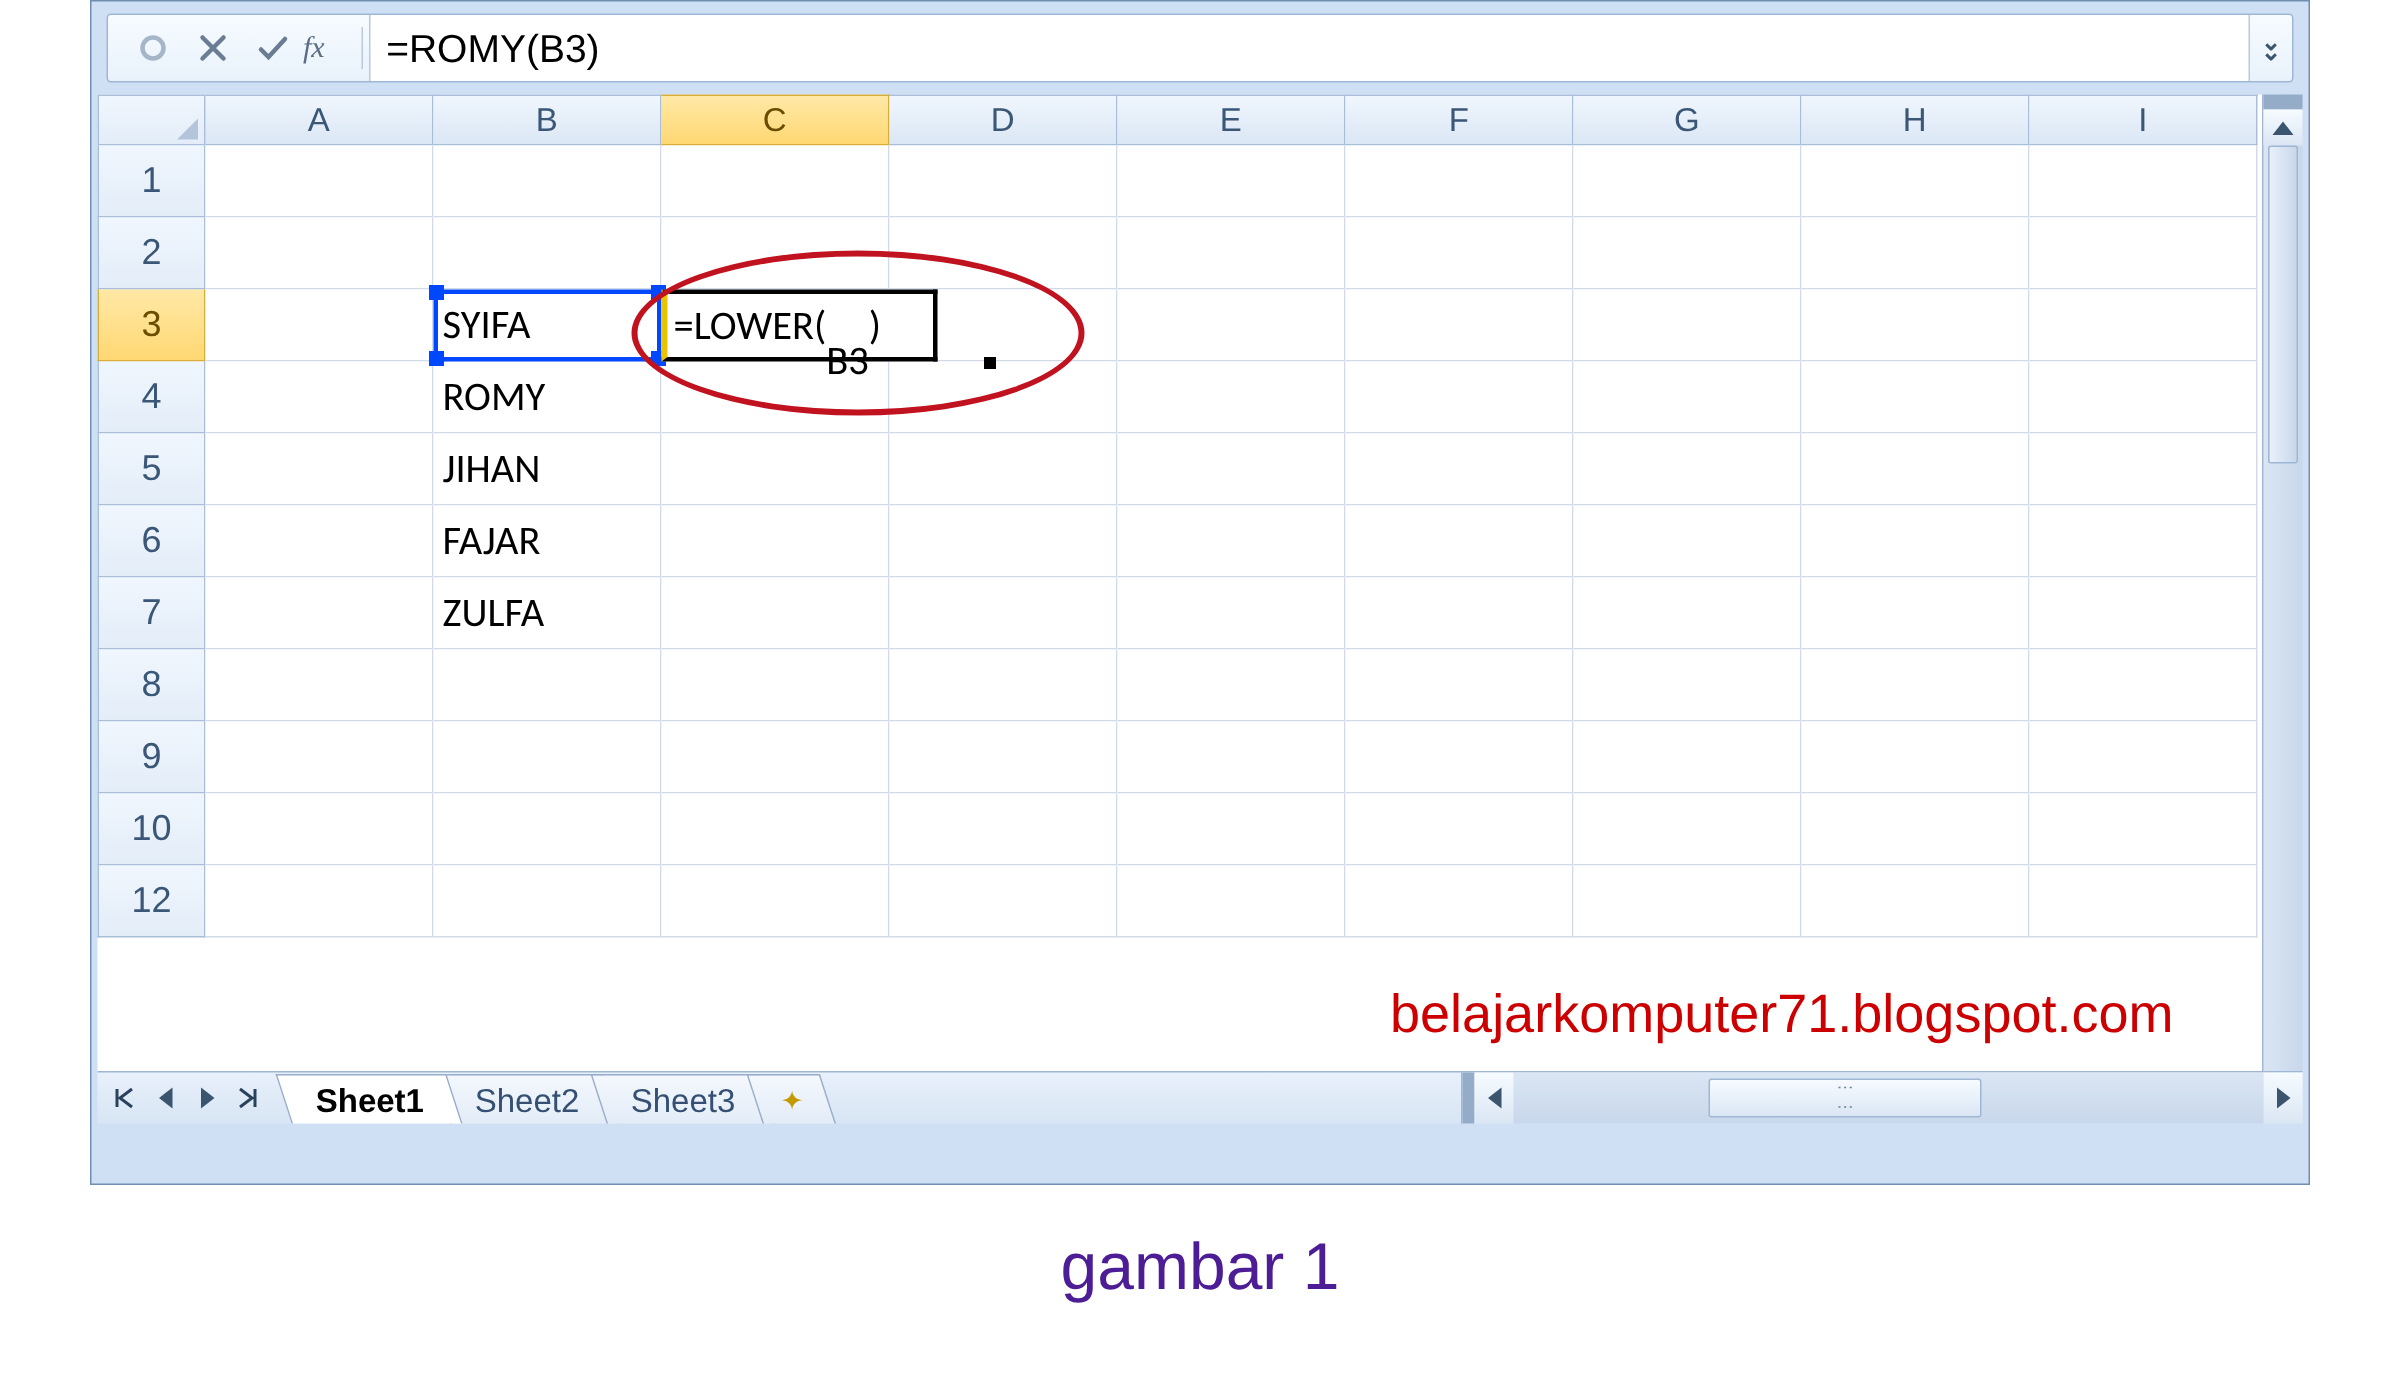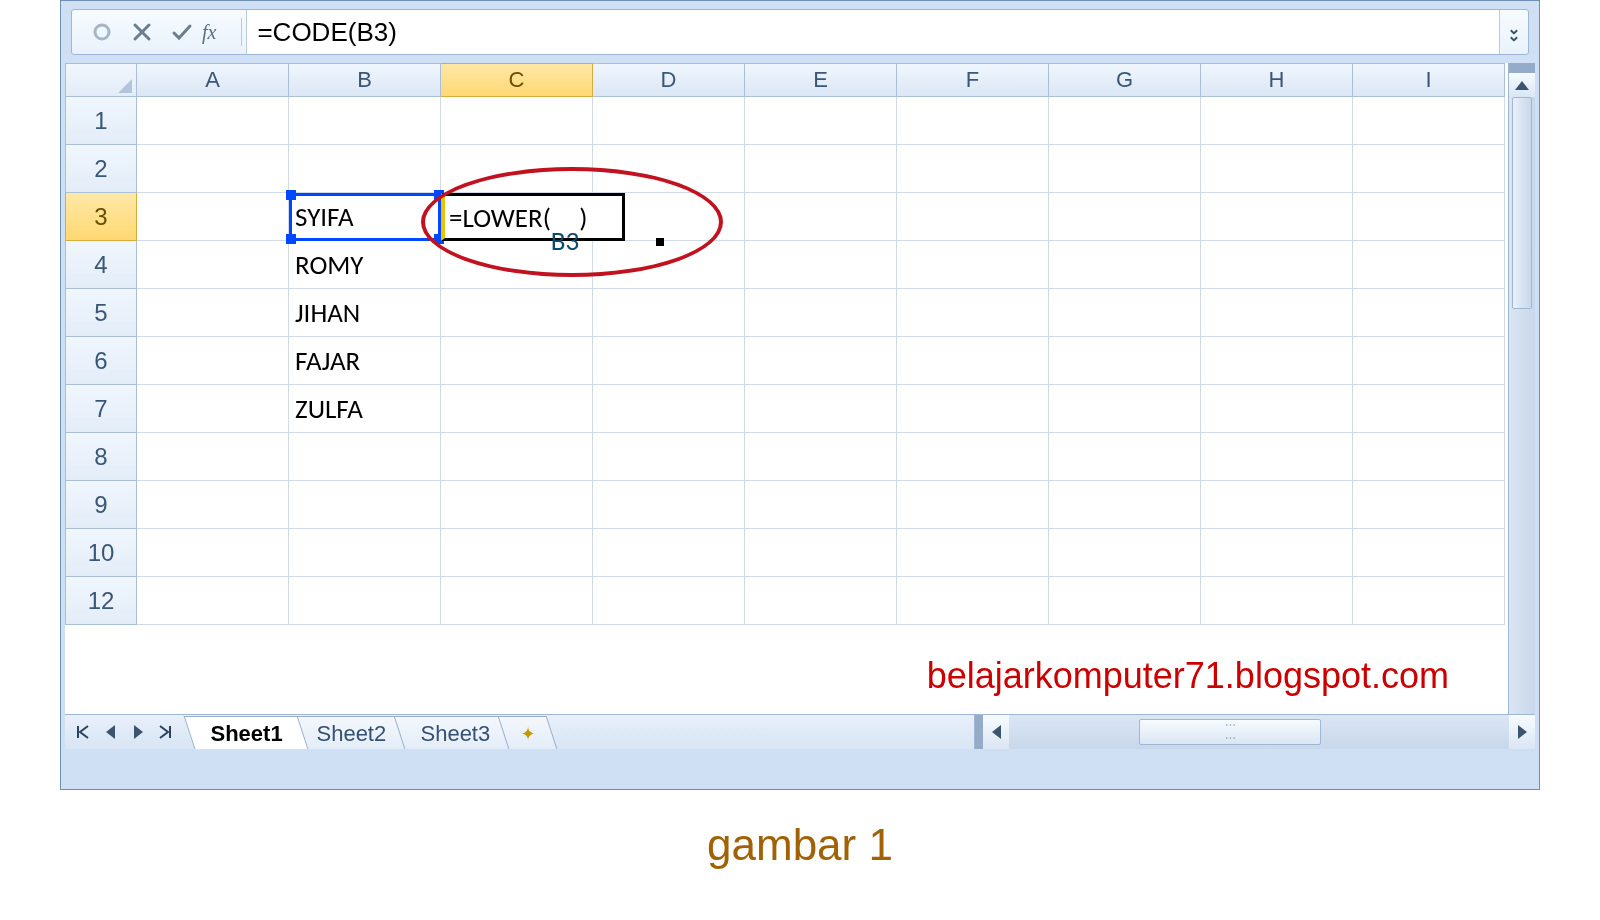--- a/index.html
+++ b/index.html
@@ -250,21 +250,21 @@
     box-sizing: border-box;
     padding: 0 4px;
     display: flex;
     align-items: center;
     font-family: Calibri, Arial, sans-serif;
     font-size: 27px;
     pointer-events: auto;
   }
   .c3-edit .eq { color:#000; }
   .c3-edit .fn { color:#000; }
-  .c3-edit .ref { color:#0c4a6e;margin-top:47px; }
+  .c3-edit .ref { color:#000000;margin-top:47px; }
   .c3-fill {
     position: absolute;
     left: 519px; top: 141px;
     width: 8px; height: 8px; background:#000;
   }
   .red-ellipse {
     position: absolute;
     left: 284px;
     top: 70px;
     width: 294px;
@@ -464,21 +464,21 @@
       linear-gradient(135deg,transparent 84%,#7f97b4 84%,#7f97b4 90%,transparent 90%);
   }
   
   .caption {
     position: absolute;
     left: 0; right: 0;
     top: 820px;
     text-align: center;
     font-size: 44px;
     font-family: Arial, sans-serif;
-    color: #a16207;
+    color: #4c1d95;
   }
 </style>
 </head>
 <body>
 
 <div class="wrap">
   <div class="shot">
 
     <div class="fbar">
       <div class="fbar-btns">
@@ -493,21 +493,21 @@
             </svg>
         </div>
         <div class="fbtn">
           <svg width="22" height="20">
               <path d="M3 11 L8 16 L19 4" stroke="#6a7d93" stroke-width="3" fill="none" stroke-linecap="round"></path>
             </svg>
         </div>
         <span class="fx-label">fx</span>
       </div>
       <div class="fbar-sep"></div>
-      <div class="formula-input">=CODE(B3)</div>
+      <div class="formula-input">=ROMY(B3)</div>
       <div class="expand-box">
         <div class="dbl-chevron">⌄<br>⌄</div>
       </div>
     </div>
 
     <div class="grid-area">
       <div class="col-headers">
         <div class="corner"></div>
         <div class="ch">A</div>
         <div class="ch">B</div>

